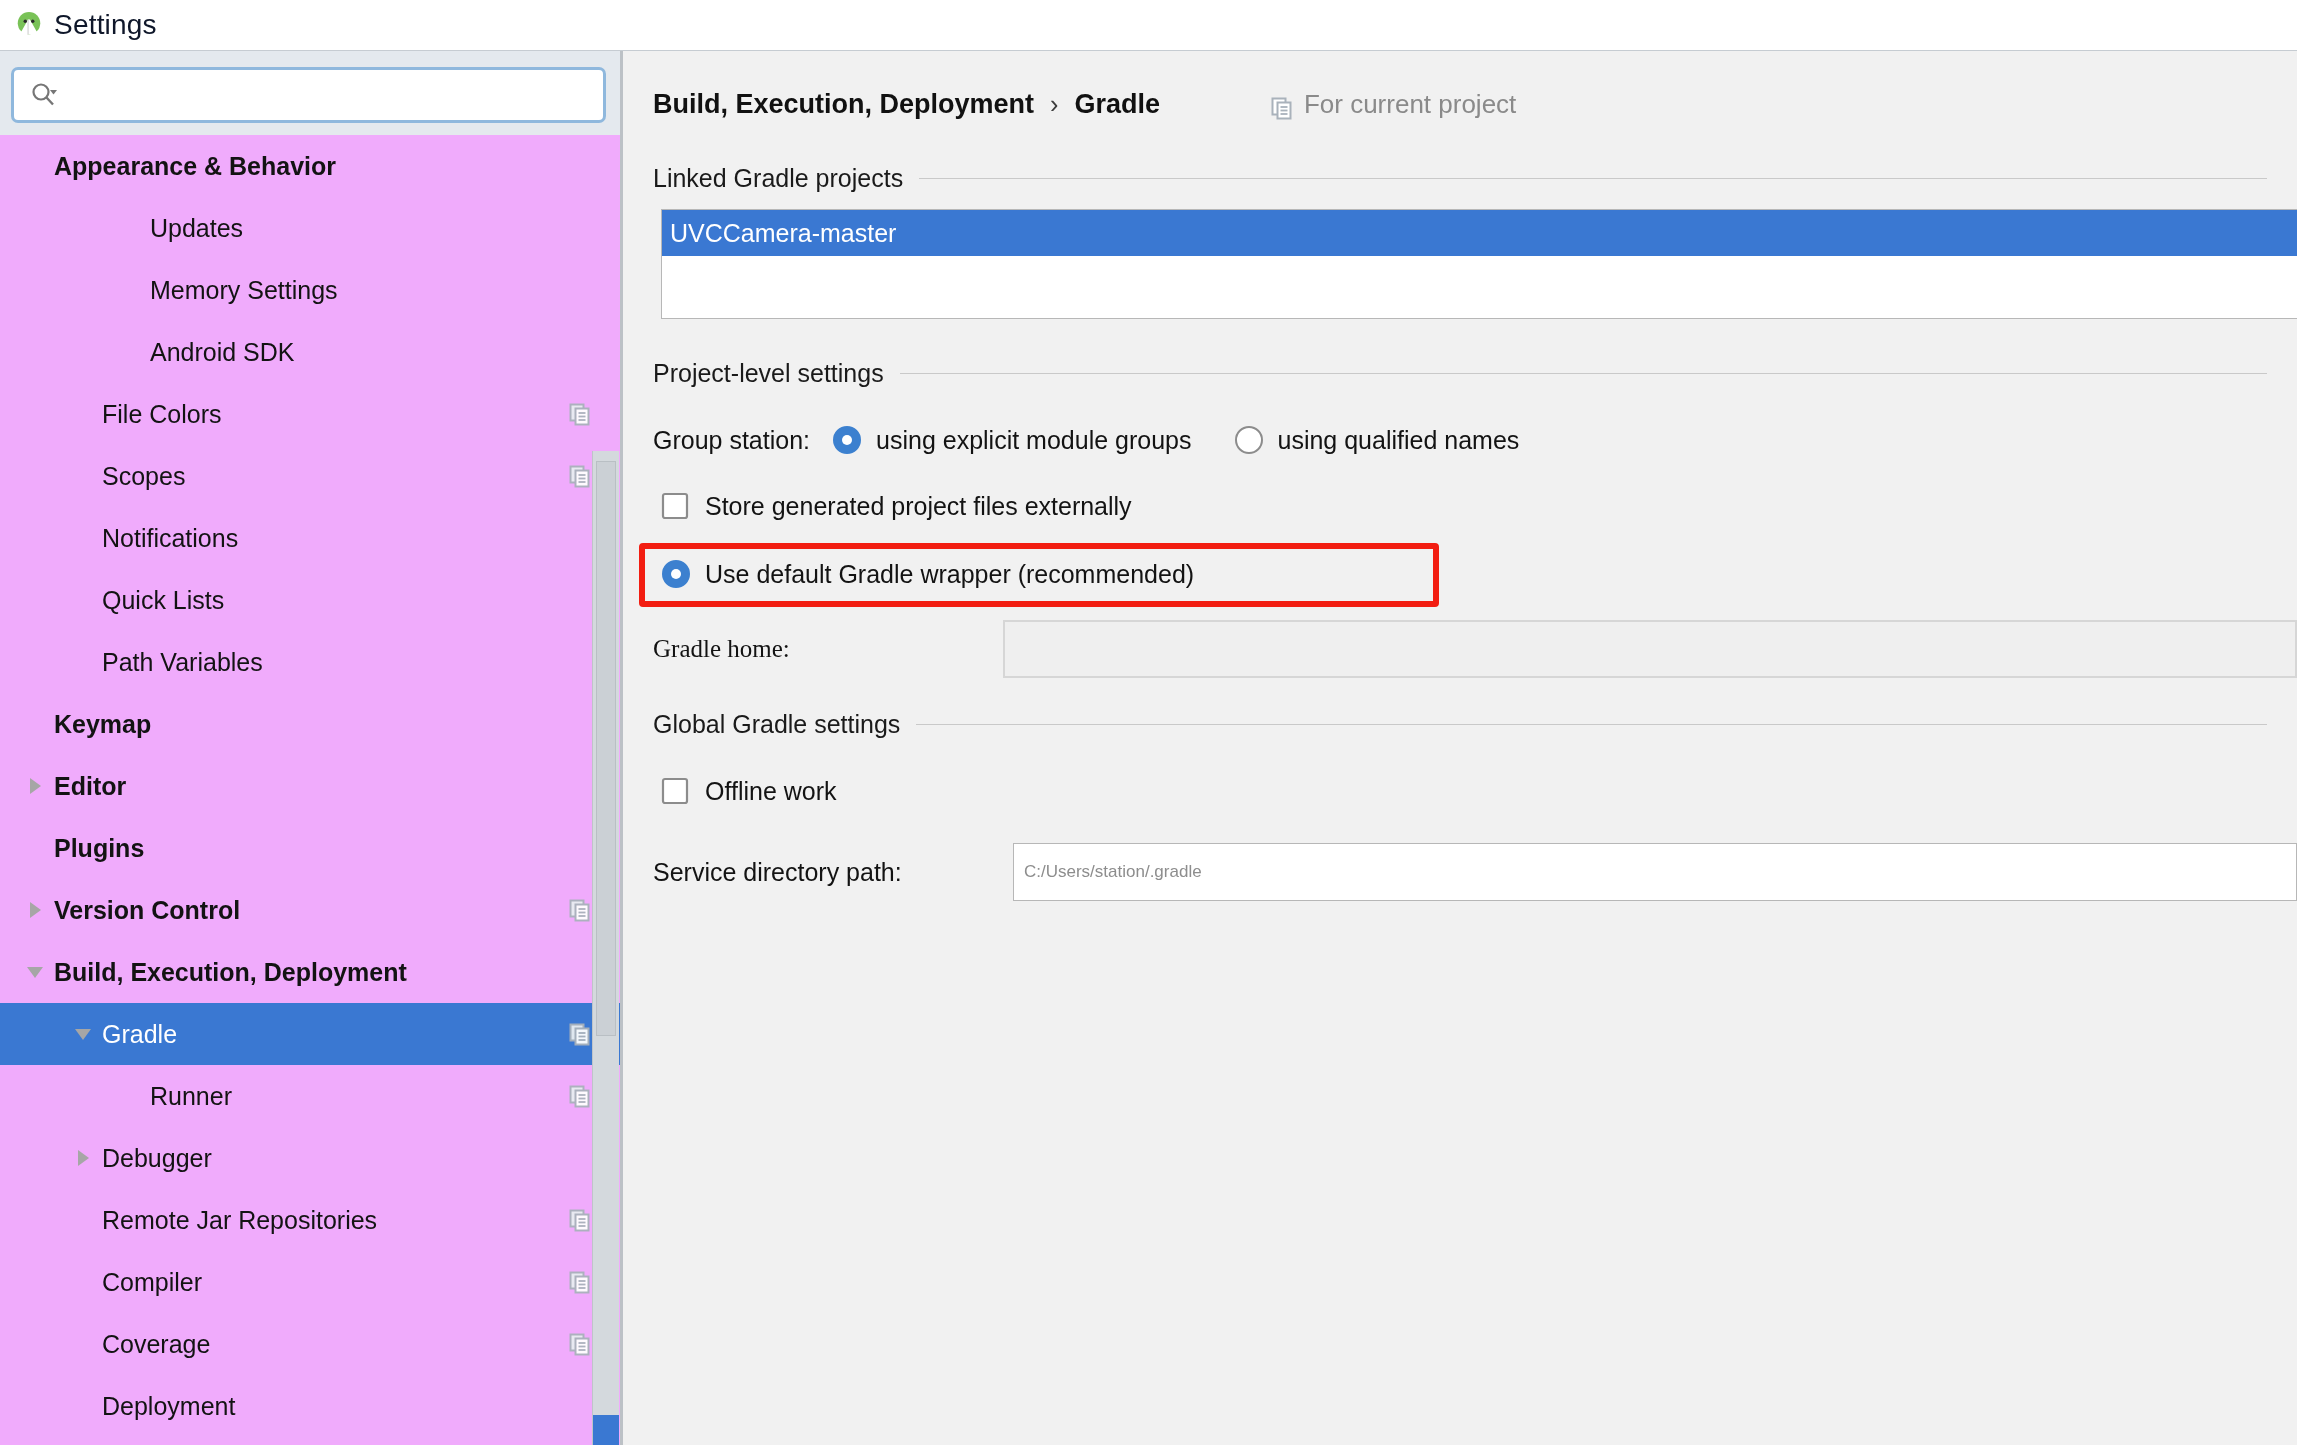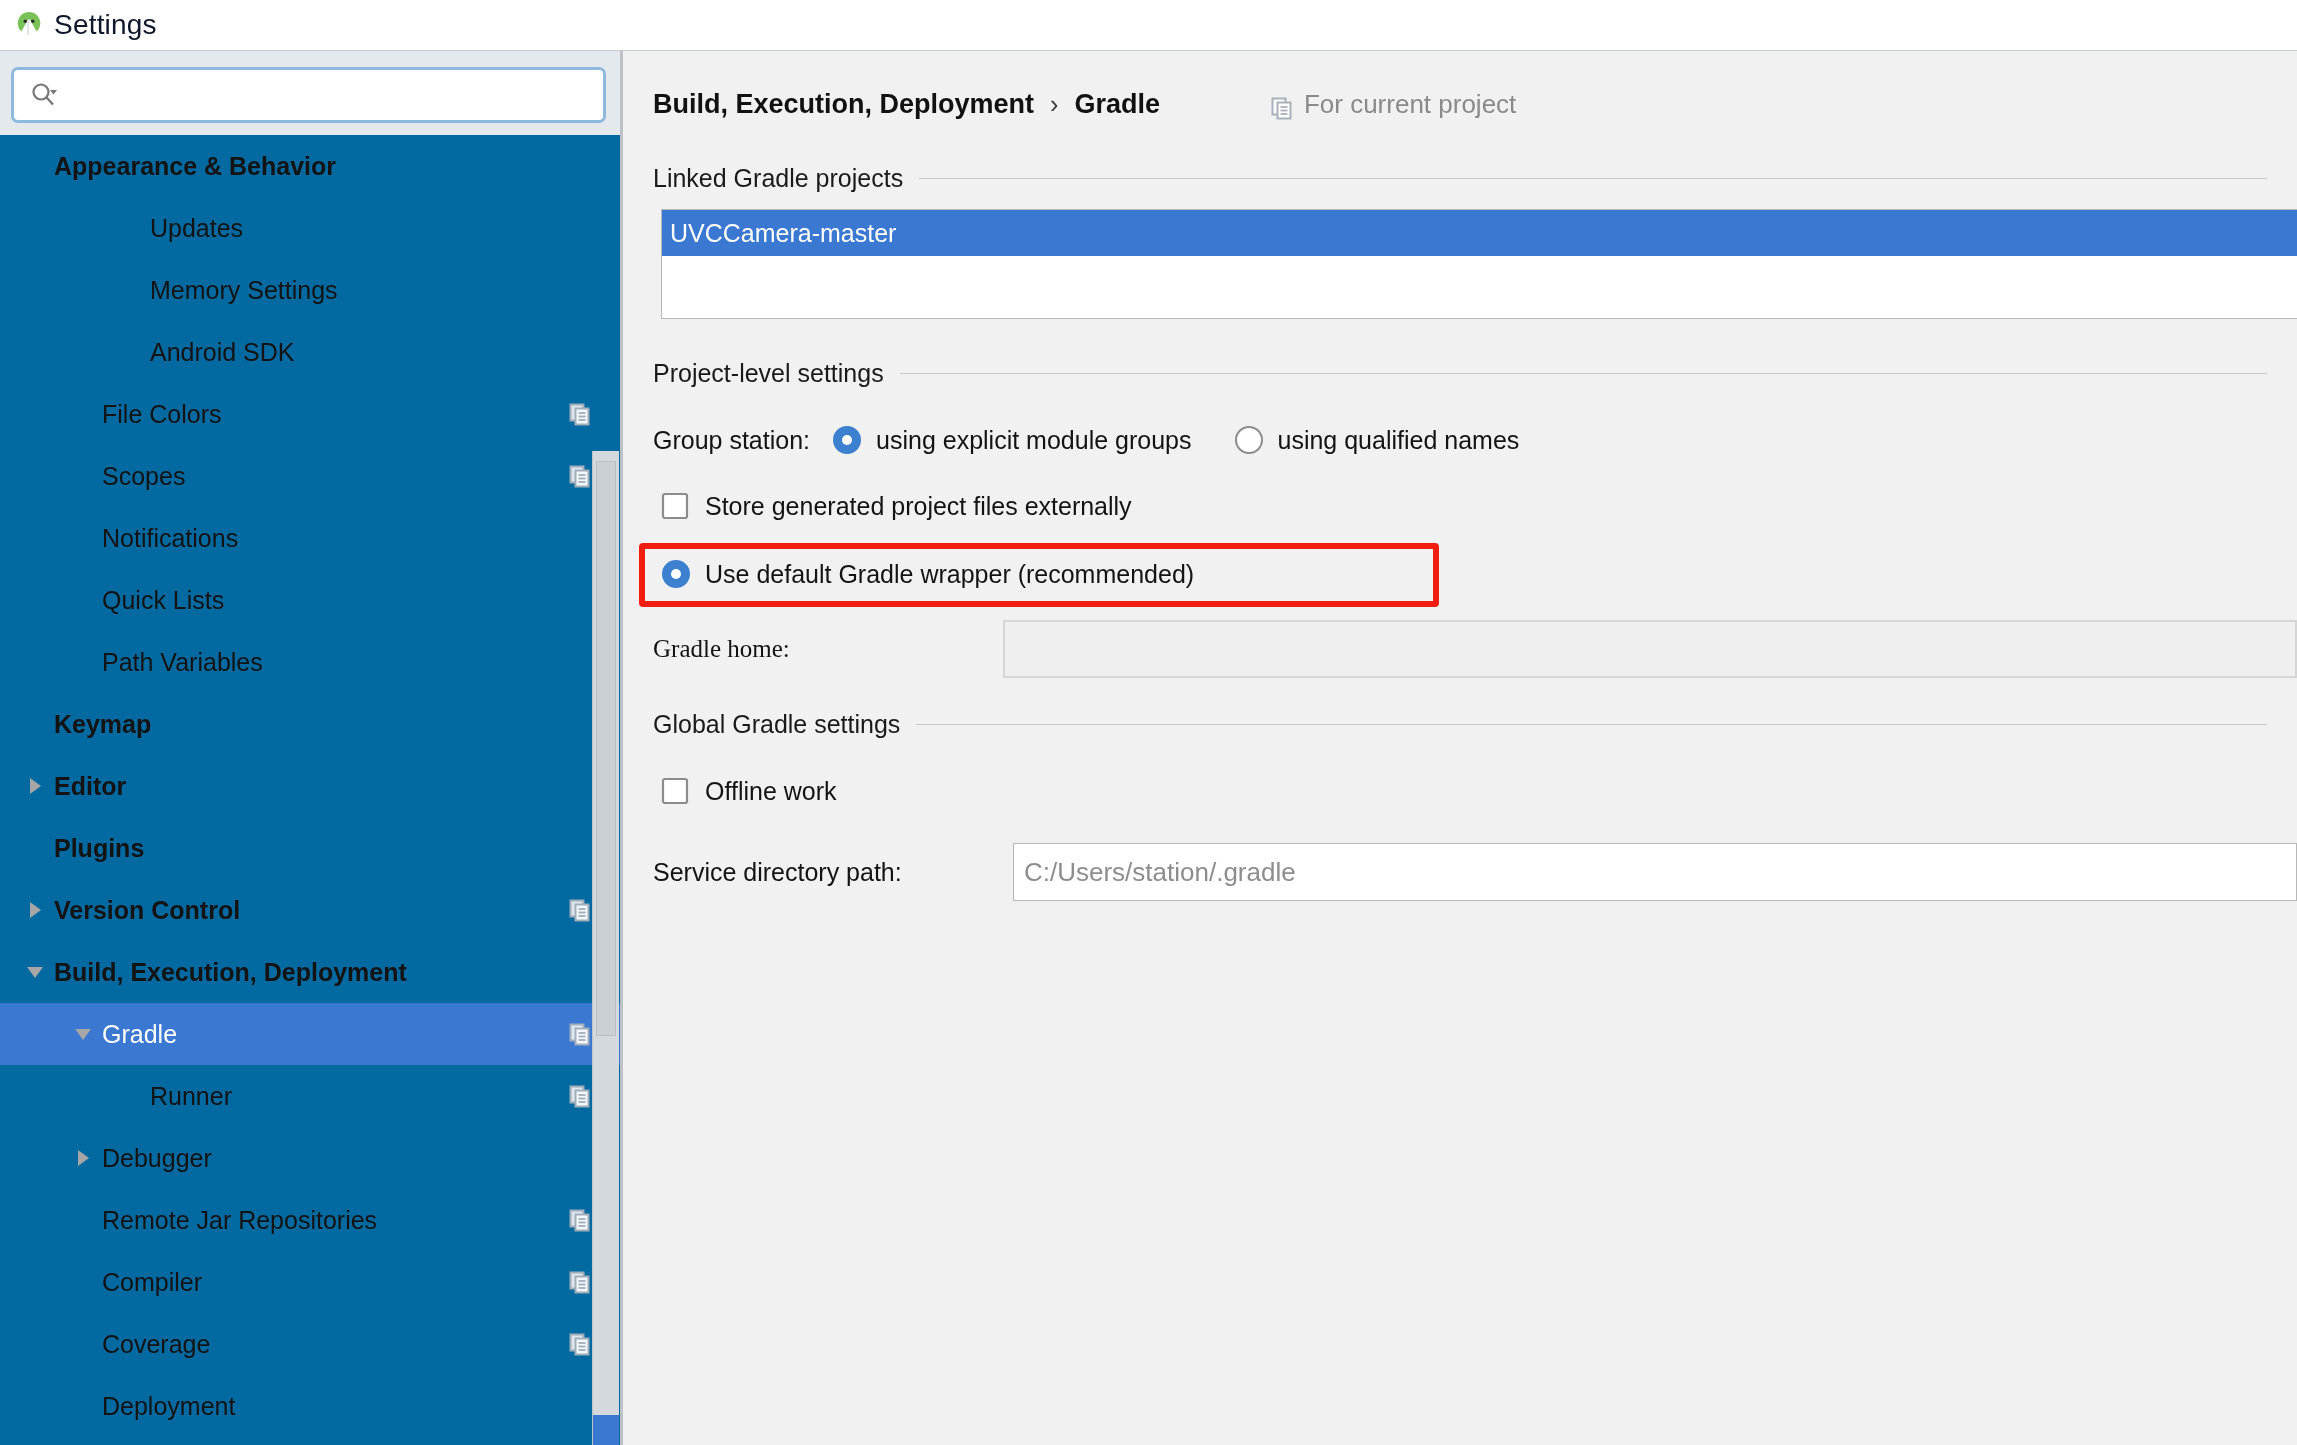--- a/index.html
+++ b/index.html
@@ -42,21 +42,21 @@
     display: flex;
     height: 1395px;
     width: 2297px;
     box-sizing: border-box;
   }
 
   
   #sidebar {
     width: 620px;
     flex: 0 0 620px;
-    background: #0369a1;
+    background: #f0abfc;
     position: relative;
     border-top: 1px solid #c6ccd2;
     box-sizing: border-box;
     overflow: hidden;
   }
   .search-wrap {
     padding: 16px 14px 12px 11px;
     background: #e4e9ee;
   }
   .search-box {
@@ -282,21 +282,21 @@
   }
   .input-enabled {
     flex: 1 1 auto;
     height: 58px;
     background: #ffffff;
     border: 1px solid #b7b7b7;
     box-sizing: border-box;
     display: flex;
     align-items: center;
     padding-left: 10px;
-    font-size: 26px;
+    font-size: 17px;
     color: #8d8d8d;
   }
 </style>
 </head>
 <body>
 
 <div id="titlebar">
   <span class="app-icon">
     <svg viewBox="0 0 32 32" width="30" height="30">
       <circle cx="16" cy="14" r="12" fill="#79c257"></circle>

